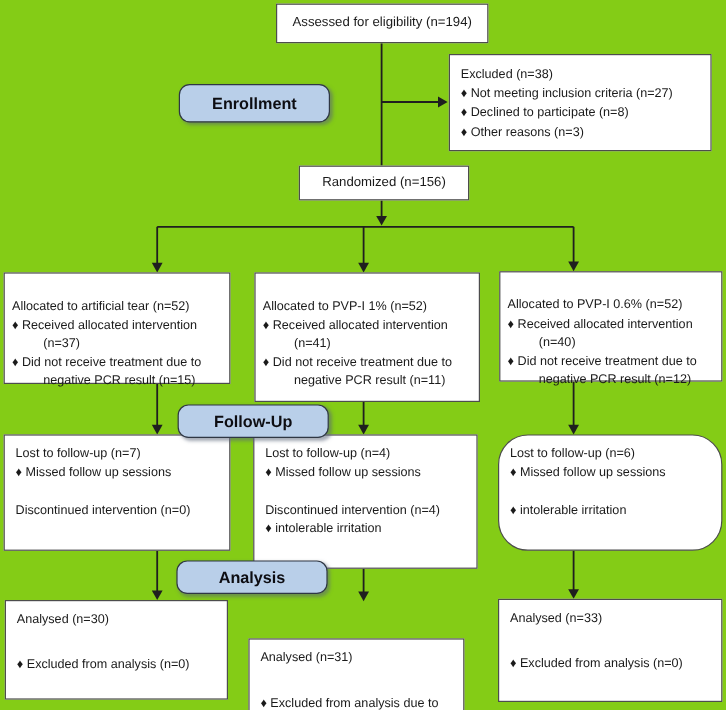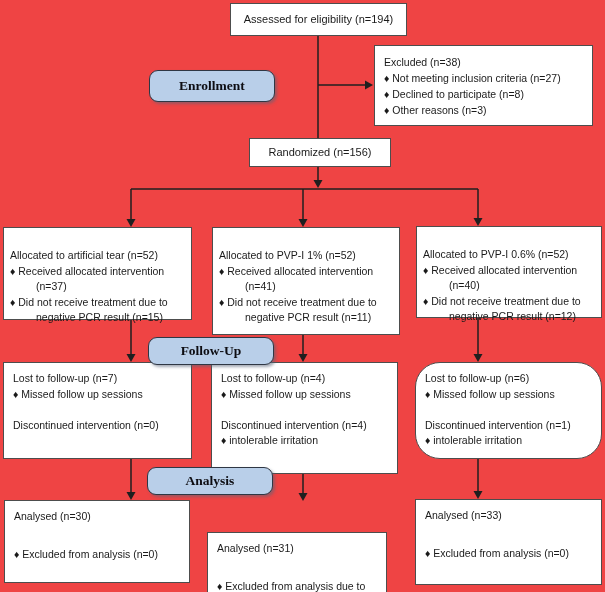--- a/index.html
+++ b/index.html
@@ -1,36 +1,35 @@
 <!DOCTYPE html>
 <html><head>
 <meta charset="utf-8">
 <style>
   html,body{margin:0;padding:0;background:#ffffff;}
   .canvas{
-    position:relative;width:605px;height:592px;background:#ef4444;
+    position:relative;width:605px;height:592px;background:#84cc16;
     font-family:"Liberation Sans","DejaVu Sans",sans-serif;color:#1a1a1a;overflow:hidden;
   }
   .wires{position:absolute;left:0;top:0;z-index:1;}
   .box{
     position:absolute;background:#ffffff;border:1.5px solid #4d4d4d;
     box-sizing:border-box;z-index:2;font-size:10.5px;line-height:15.5px;
   }
   .box.center{display:flex;align-items:center;justify-content:center;font-size:11px;}
   .box.pad{padding:20px 5px 4px 6px;}
   .box.pad8{padding:8px 6px 4px 9px;}
   .ln{min-height:15.5px;white-space:nowrap;}
   .ln.c{padding-left:26px;}
   .ln.gap{min-height:22px;}
   .pill{
     position:absolute;z-index:3;background:#b9cfe9;border:1.8px solid #2f3744;
     border-radius:9px;display:flex;align-items:center;justify-content:center;
     font-weight:bold;font-size:13.5px;color:#0d0d12;box-sizing:border-box;
     box-shadow:2px 2px 3px rgba(90,100,120,0.55);
-    font-family:Liberation Serif, serif;
   }
 </style>
 </head>
 <body>
 
 <div class="canvas">
 
   <svg class="wires" width="605" height="592">
     <g stroke="#1f1f1f" stroke-width="1.5" fill="#1f1f1f">
 
@@ -127,21 +126,20 @@
     <div class="ln">♦ Missed follow up sessions</div>
     <div class="ln"></div>
     <div class="ln">Discontinued intervention (n=4)</div>
     <div class="ln">♦ intolerable irritation</div>
   </div>
 
   <div class="box pad8" style="left:415px;top:362px;width:187px;height:97px;border-radius:25px;">
     <div class="ln">Lost to follow-up (n=6)</div>
     <div class="ln">♦ Missed follow up sessions</div>
     <div class="ln"></div>
-    <div class="ln">Discontinued intervention (n=1)</div>
     <div class="ln">♦ intolerable irritation</div>
   </div>
 
   <div class="pill" style="left:147px;top:467px;width:126px;height:28px;">
     <span>Analysis</span>
   </div>
 
   <div class="box pad8" style="left:4px;top:500px;width:186px;height:83px;">
     <div class="ln">Analysed (n=30)</div>
     <div class="ln gap"></div>

